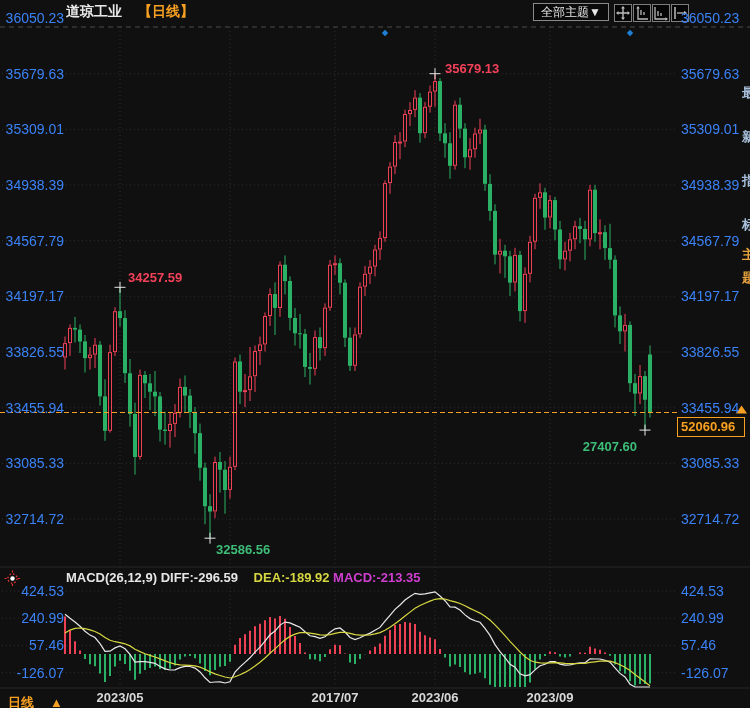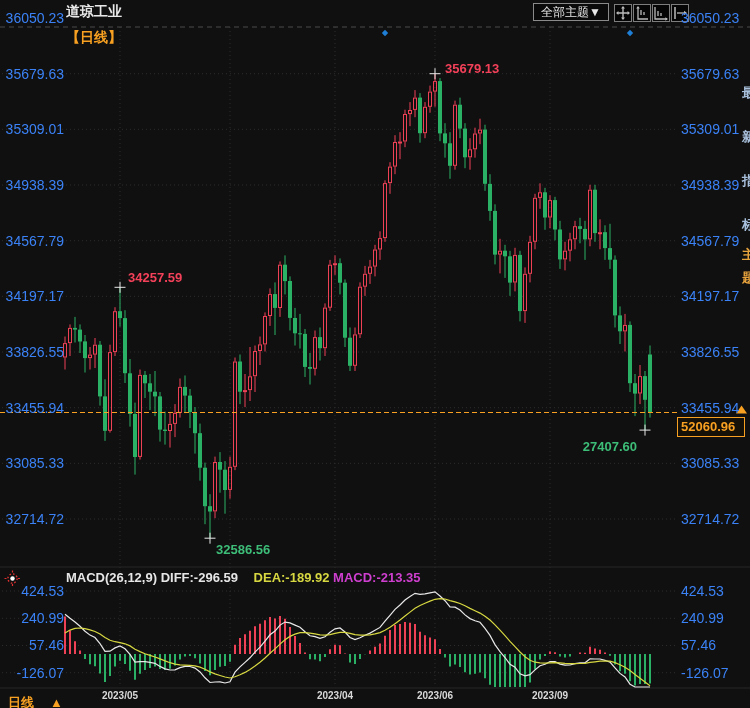--- a/index.html
+++ b/index.html
@@ -2,25 +2,25 @@
 <html><head>
 <meta charset="utf-8">
 <style>
   html,body{margin:0;padding:0;background:#101010;width:750px;height:708px;overflow:hidden;
     font-family:"Liberation Sans",sans-serif;}
   #stage{position:relative;width:750px;height:708px;background:#101010;}
   #chart-holder{position:absolute;left:0;top:0;width:750px;height:708px;}
   .tick{position:absolute;font-size:14px;color:#3b82f6;line-height:14px;white-space:nowrap;}
   .tick.right{text-align:left;}
   .tick.leftcol{width:64px;text-align:right;}
-  .month{position:absolute;top:690px;width:64px;text-align:center;font-size:10px;font-weight:700;color:#d8d8d8;}
+  .month{position:absolute;top:690px;width:64px;text-align:center;font-size:13px;font-weight:700;color:#d8d8d8;}
   .anno{position:absolute;font-size:13px;font-weight:700;white-space:nowrap;}
   .anno.high{color:#f4415a;}
   .anno.low{color:#3dbd78;}
-  #title-bar{position:absolute;left:66px;top:3px;font-size:14px;font-weight:700;display:flex;gap:8px;flex-direction:column;}
+  #title-bar{position:absolute;left:66px;top:3px;font-size:14px;font-weight:700;display:flex;gap:16px;}
   #title-bar .t{color:#e9e9e9;}
   #title-bar .p{color:#f7a021;}
   #theme-btn{position:absolute;left:533px;top:3px;width:74px;height:16px;border:1px solid #8a8a8a;
     color:#e8e8e8;font-size:12px;line-height:16px;text-align:center;background:#0a0a0a;cursor:pointer;}
   .tool{position:absolute;top:4px;width:16px;height:16px;border:1px solid #7d7d7d;background:#050505;cursor:pointer;}
   .tool svg{display:block;}
   #macd-header{position:absolute;left:66px;top:570px;font-size:13px;font-weight:700;white-space:nowrap;}
   #macd-header .w{color:#e6e6e6;text-align:right;}
   #macd-header .y{color:#d6d741;margin-left:12px;}
   #macd-header .m{color:#cf3fcf;}
@@ -573,21 +573,21 @@
       <div class="tick leftcol" style="left: 0px; top: 584px;">424.53</div>
       <div class="tick right" style="left: 681px; top: 584px;">424.53</div>
       <div class="tick leftcol" style="left: 0px; top: 611px;">240.99</div>
       <div class="tick right" style="left: 681px; top: 611px;">240.99</div>
       <div class="tick leftcol" style="left: 0px; top: 638px;">57.46</div>
       <div class="tick right" style="left: 681px; top: 638px;">57.46</div>
       <div class="tick leftcol" style="left: 0px; top: 666px;">-126.07</div>
       <div class="tick right" style="left: 681px; top: 666px;">-126.07</div>
       <div class="month" style="left: 88px;">2023/05</div>
       <div class="month" style="left: 198px; margin-top: 43px;">2023/06</div>
-      <div class="month" style="left: 303px;">2023/04</div>
+      <div class="month" style="left: 303px;">2017/07</div>
       <div class="month" style="left: 403px;">2023/06</div>
       <div class="month" style="left: 518px;">2023/09</div>
       <div class="anno high" style="top: 270.258px; left: 128px;">34257.59</div>
       <div class="anno low" style="top: 542.25px; left: 216px;">32586.56</div>
       <div class="anno high" style="top: 60.7399px; left: 445px;">35679.13</div>
       <div class="anno low" style="top: 439.144px; right: 113px;">27407.60</div>
       <div class="edge-ch" style="top: 84px;">最</div>
       <div class="edge-ch" style="top: 128px;">新</div>
       <div class="edge-ch" style="top: 172px;">指</div>
       <div class="edge-ch" style="top: 216px;">标</div>

